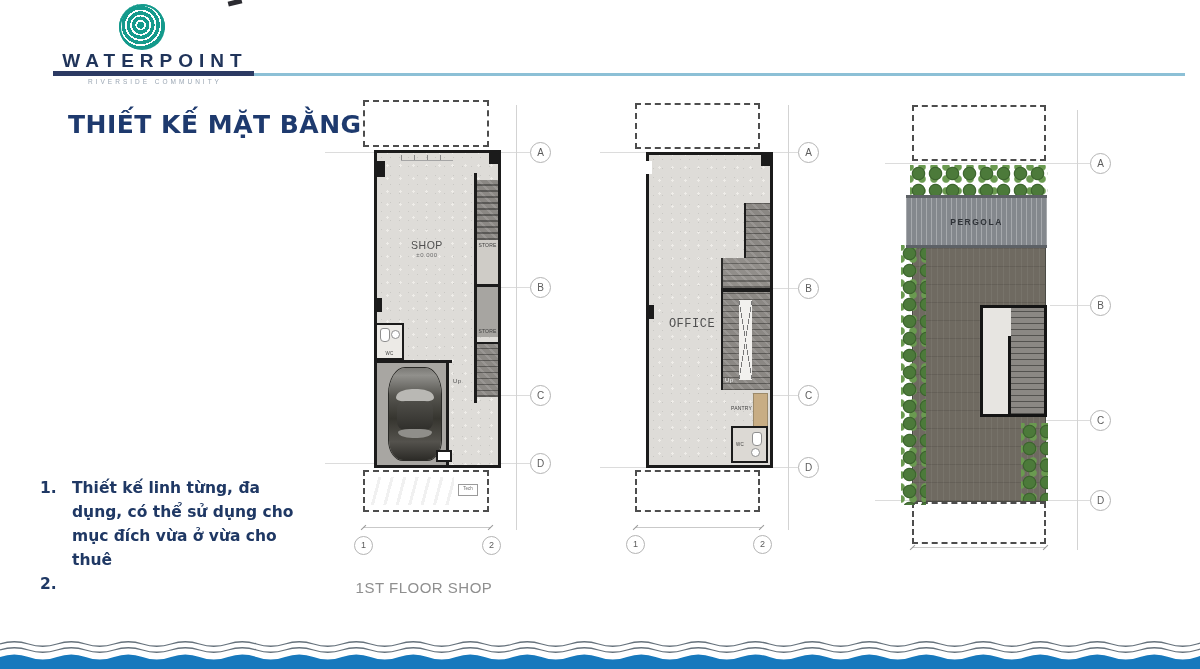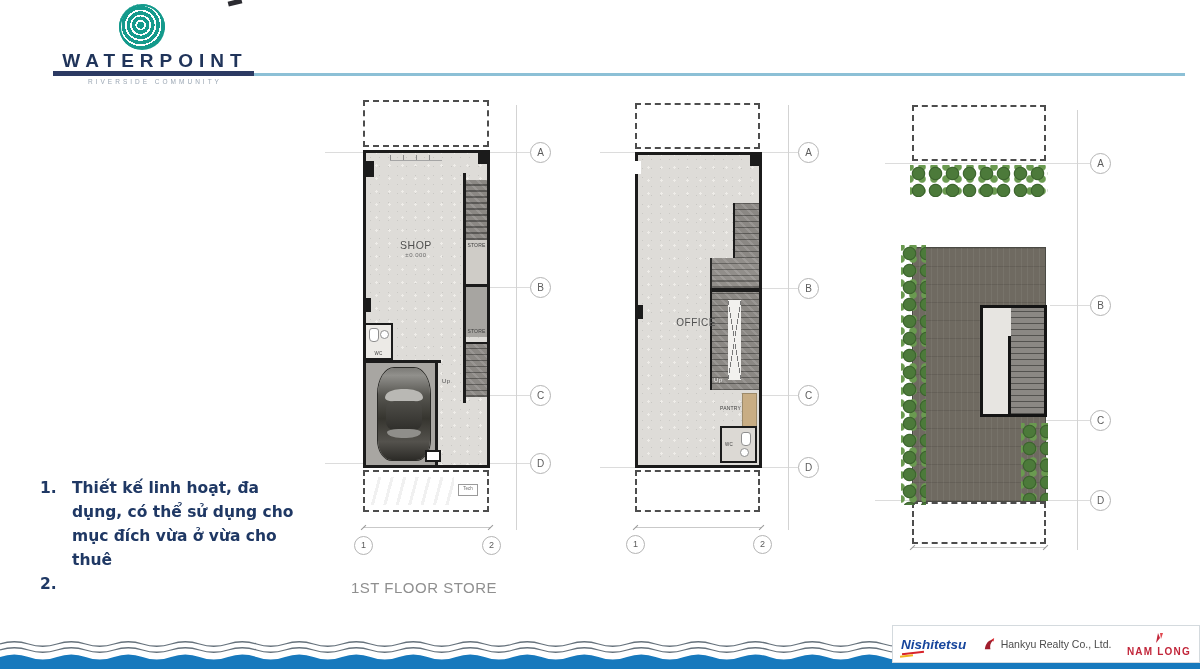--- a/index.html
+++ b/index.html
@@ -36,21 +36,21 @@
   .dim-h::before{left:-3px;transform:rotate(-45deg);}
   .dim-h::after{right:-3px;transform:rotate(-45deg);}
   .dashed-rect{position:absolute;border:2px dashed #4d4d4d;z-index:1;}
   .gcirc{position:absolute;width:19px;height:19px;border-radius:50%;border:1px solid #b4b4b4;
     color:#5c5c5c;font-size:10px;line-height:19px;text-align:center;background:rgba(255,255,255,.7);z-index:2;}
   .ccirc{position:absolute;width:17px;height:17px;border-radius:50%;border:1px solid #b4b4b4;
     color:#5c5c5c;font-size:9px;line-height:17px;text-align:center;background:rgba(255,255,255,.7);z-index:2;}
   .bldg{position:absolute;border:3px solid #1b1b1b;box-sizing:border-box;z-index:1;
     background-color:#dedcd8;
     background-image:radial-gradient(#c9c8c4 .8px,transparent 1px),radial-gradient(#efede9 1px,transparent 1.2px);
-    background-size:9px 9px,13px 13px;background-position:0 0,4px 6px;}
+    background-size:9px 9px,13px 13px;background-position:0 0,4px 6px;margin-left:11px;}
   .post{position:absolute;background:#1b1b1b;}
   .hatch{position:absolute;background-color:#8b8884;
     background-image:repeating-linear-gradient(0deg,rgba(0,0,0,.35) 0 1.5px,transparent 1.5px 6px),
                      repeating-linear-gradient(45deg,rgba(255,255,255,.12) 0 2px,transparent 2px 7px);}
   .room-label{position:absolute;color:#4f4f4f;letter-spacing:.5px;}
   .tiny{font-size:5px;color:#3e3e3e;letter-spacing:.2px;}
   .toilet{position:absolute;width:8px;height:12px;background:#fff;border:1px solid #8f8f8f;border-radius:3px 3px 4px 4px;}
   .sink{position:absolute;width:7px;height:7px;background:#fff;border:1px solid #8f8f8f;border-radius:50%;}
   .plan-label{position:absolute;top:579px;width:200px;text-align:center;font-size:15px;color:#8f8f8f;letter-spacing:.5px;}
 
@@ -107,25 +107,26 @@
 <body>
 
 <div class="slide">
 
   <div class="logo-ripple"></div>
   <div class="brand">WATERPOINT</div>
   <div class="brand-bar"></div>
   <div class="brand-sub">RIVERSIDE COMMUNITY</div>
   <div class="header-rule"></div>
   <div class="top-mark"></div>
+  <div class="page-title">THIẾT KẾ MẶT BẰNG</div>
 
   <div class="notes">
     <div class="note">
       <div class="num">1.</div>
-      <div class="txt">Thiết kế linh hoạt, đa dụng, có thể sử dụng cho mục đích vừa ở vừa cho thuê</div>
+      <div class="txt">Thiết kế linh từng, đa dụng, có thể sử dụng cho mục đích vừa ở vừa cho thuê</div>
     </div>
     <div class="note">
       <div class="num">2.</div>
     </div>
   </div>
 
   <div class="plan" style="left:340px;top:95px;width:235px;height:480px;">
     <div class="grid-h" style="left:-15px;top:57px;width:205px;"></div>
     <div class="grid-h" style="left:130px;top:192px;width:60px;"></div>
     <div class="grid-h" style="left:130px;top:300px;width:60px;"></div>
@@ -181,21 +182,21 @@
       <div class="tech-box" style="left:93px;top:12px;width:18px;height:10px;">Tech</div>
     </div>
 
     <div class="gcirc" style="left:190px;top:47px;">A</div>
     <div class="gcirc" style="left:190px;top:182px;">B</div>
     <div class="gcirc" style="left:190px;top:290px;">C</div>
     <div class="gcirc" style="left:190px;top:358px;">D</div>
     <div class="ccirc" style="left:14px;top:441px;">1</div>
     <div class="ccirc" style="left:142px;top:441px;">2</div>
   </div>
-  <div class="plan-label" style="left:324px;">1ST FLOOR STORE</div>
+  <div class="plan-label" style="left:324px;">1ST FLOOR SHOP</div>
 
   <div class="plan" style="left:612px;top:95px;width:235px;height:480px;">
     <div class="grid-h" style="left:-12px;top:57px;width:198px;"></div>
     <div class="grid-h" style="left:140px;top:193px;width:46px;"></div>
     <div class="grid-h" style="left:140px;top:300px;width:46px;"></div>
     <div class="grid-h" style="left:-12px;top:372px;width:198px;"></div>
     <div class="dim-v" style="left:176px;top:10px;height:425px;"></div>
     <div class="dim-h" style="left:23px;top:432px;width:127px;"></div>
 
     <div class="dashed-rect" style="left:23px;top:8px;width:121px;height:42px;"></div>
@@ -205,21 +206,21 @@
       <div class="post" style="left:-1px;top:150px;width:6px;height:14px;"></div>
       <div class="post" style="left:112px;top:-1px;width:9px;height:12px;"></div>
 
       <div class="hatch" style="left:95px;top:48px;width:26px;height:55px;border-left:2px solid #1b1b1b;box-sizing:border-box;"></div>
       <div class="hatch" style="left:72px;top:103px;width:49px;height:30px;border-left:2px solid #1b1b1b;box-sizing:border-box;opacity:.92;"></div>
       <div class="post" style="left:72px;top:133px;width:49px;height:4px;"></div>
       <div class="hatch" style="left:72px;top:137px;width:49px;height:98px;border-left:2px solid #1b1b1b;box-sizing:border-box;"></div>
       <div class="xrun" style="left:90px;top:145px;width:13px;height:80px;"></div>
       <div class="room-label" style="left:76px;top:222px;font-size:6px;color:#f0f0f0;">Up</div>
 
-      <div class="room-label" style="left:8px;top:162px;width:70px;text-align:right;font-size:10px;">OFFICE</div>
+      <div class="room-label" style="left:8px;top:162px;width:70px;text-align:center;font-size:12px;font-family:Liberation Mono, monospace;">OFFICE</div>
 
       <div class="tiny" style="position:absolute;left:82px;top:250px;">PANTRY</div>
       <div style="position:absolute;left:104px;top:238px;width:15px;height:34px;background:#c8ad84;border:1px solid #9c8a6a;box-sizing:border-box;"></div>
       <div style="position:absolute;left:82px;top:271px;width:37px;height:37px;background:#dcd9d4;border:2px solid #1b1b1b;box-sizing:border-box;">
         <div class="toilet" style="right:4px;top:4px;left:auto;"></div>
         <div class="sink" style="right:6px;bottom:4px;left:auto;top:auto;"></div>
         <div class="tiny" style="position:absolute;left:3px;top:14px;font-size:4.5px;">WC</div>
       </div>
     </div>
 
@@ -238,20 +239,21 @@
     <div class="grid-h" style="left:165px;top:210px;width:40px;"></div>
     <div class="grid-h" style="left:140px;top:325px;width:65px;"></div>
     <div class="grid-h" style="left:-10px;top:405px;width:215px;"></div>
     <div class="dim-v" style="left:192px;top:15px;height:440px;"></div>
     <div class="dim-h" style="left:27px;top:452px;width:134px;"></div>
 
     <div class="dashed-rect" style="left:27px;top:10px;width:130px;height:52px;"></div>
 
     <div class="deck" style="left:27px;top:152px;width:134px;height:255px;"></div>
     <div class="hedge" style="left:25px;top:70px;width:138px;height:32px;"></div>
+    <div class="pergola" style="left:21px;top:100px;width:141px;height:53px;line-height:49px;">PERGOLA</div>
     <div class="hedge" style="left:16px;top:150px;width:25px;height:260px;"></div>
     <div class="hedge" style="left:136px;top:328px;width:27px;height:78px;"></div>
 
     <div class="stair-room" style="left:95px;top:210px;width:67px;height:112px;">
       <div class="hatch" style="left:28px;top:0;width:33px;height:106px;background-image:repeating-linear-gradient(0deg,rgba(0,0,0,.4) 0 1.5px,transparent 1.5px 6px);"></div>
       <div class="post" style="left:25px;top:28px;width:3px;height:78px;background:#141414;"></div>
     </div>
 
     <div class="dashed-rect" style="left:27px;top:407px;width:130px;height:38px;"></div>
 
@@ -260,35 +262,14 @@
     <div class="gcirc" style="left:205px;top:315px;">C</div>
     <div class="gcirc" style="left:205px;top:395px;">D</div>
   </div>
 
   <svg class="waves" viewBox="0 0 1200 35" preserveAspectRatio="none">
     <path id="wave-line-1" fill="none" stroke="#66727c" stroke-width="1.3" d="M0 10 q 14.25 -4.5 28.5 0 q 14.25 4.5 28.5 0 q 14.25 -4.5 28.5 0 q 14.25 4.5 28.5 0 q 14.25 -4.5 28.5 0 q 14.25 4.5 28.5 0 q 14.25 -4.5 28.5 0 q 14.25 4.5 28.5 0 q 14.25 -4.5 28.5 0 q 14.25 4.5 28.5 0 q 14.25 -4.5 28.5 0 q 14.25 4.5 28.5 0 q 14.25 -4.5 28.5 0 q 14.25 4.5 28.5 0 q 14.25 -4.5 28.5 0 q 14.25 4.5 28.5 0 q 14.25 -4.5 28.5 0 q 14.25 4.5 28.5 0 q 14.25 -4.5 28.5 0 q 14.25 4.5 28.5 0 q 14.25 -4.5 28.5 0 q 14.25 4.5 28.5 0 q 14.25 -4.5 28.5 0 q 14.25 4.5 28.5 0 q 14.25 -4.5 28.5 0 q 14.25 4.5 28.5 0 q 14.25 -4.5 28.5 0 q 14.25 4.5 28.5 0 q 14.25 -4.5 28.5 0 q 14.25 4.5 28.5 0 q 14.25 -4.5 28.5 0 q 14.25 4.5 28.5 0 q 14.25 -4.5 28.5 0 q 14.25 4.5 28.5 0 q 14.25 -4.5 28.5 0 q 14.25 4.5 28.5 0 q 14.25 -4.5 28.5 0 q 14.25 4.5 28.5 0 q 14.25 -4.5 28.5 0 q 14.25 4.5 28.5 0 q 14.25 -4.5 28.5 0 q 14.25 4.5 28.5 0 q 14.25 -4.5 28.5 0 q 14.25 4.5 28.5 0"></path>
     <path id="wave-line-2" fill="none" stroke="#66727c" stroke-width="1.3" d="M0 16 q 14.25 -4.5 28.5 0 q 14.25 4.5 28.5 0 q 14.25 -4.5 28.5 0 q 14.25 4.5 28.5 0 q 14.25 -4.5 28.5 0 q 14.25 4.5 28.5 0 q 14.25 -4.5 28.5 0 q 14.25 4.5 28.5 0 q 14.25 -4.5 28.5 0 q 14.25 4.5 28.5 0 q 14.25 -4.5 28.5 0 q 14.25 4.5 28.5 0 q 14.25 -4.5 28.5 0 q 14.25 4.5 28.5 0 q 14.25 -4.5 28.5 0 q 14.25 4.5 28.5 0 q 14.25 -4.5 28.5 0 q 14.25 4.5 28.5 0 q 14.25 -4.5 28.5 0 q 14.25 4.5 28.5 0 q 14.25 -4.5 28.5 0 q 14.25 4.5 28.5 0 q 14.25 -4.5 28.5 0 q 14.25 4.5 28.5 0 q 14.25 -4.5 28.5 0 q 14.25 4.5 28.5 0 q 14.25 -4.5 28.5 0 q 14.25 4.5 28.5 0 q 14.25 -4.5 28.5 0 q 14.25 4.5 28.5 0 q 14.25 -4.5 28.5 0 q 14.25 4.5 28.5 0 q 14.25 -4.5 28.5 0 q 14.25 4.5 28.5 0 q 14.25 -4.5 28.5 0 q 14.25 4.5 28.5 0 q 14.25 -4.5 28.5 0 q 14.25 4.5 28.5 0 q 14.25 -4.5 28.5 0 q 14.25 4.5 28.5 0 q 14.25 -4.5 28.5 0 q 14.25 4.5 28.5 0 q 14.25 -4.5 28.5 0 q 14.25 4.5 28.5 0"></path>
     <path id="wave-fill" fill="#1779bd" d="M0 23 q 14.25 -5 28.5 0 q 14.25 5 28.5 0 q 14.25 -5 28.5 0 q 14.25 5 28.5 0 q 14.25 -5 28.5 0 q 14.25 5 28.5 0 q 14.25 -5 28.5 0 q 14.25 5 28.5 0 q 14.25 -5 28.5 0 q 14.25 5 28.5 0 q 14.25 -5 28.5 0 q 14.25 5 28.5 0 q 14.25 -5 28.5 0 q 14.25 5 28.5 0 q 14.25 -5 28.5 0 q 14.25 5 28.5 0 q 14.25 -5 28.5 0 q 14.25 5 28.5 0 q 14.25 -5 28.5 0 q 14.25 5 28.5 0 q 14.25 -5 28.5 0 q 14.25 5 28.5 0 q 14.25 -5 28.5 0 q 14.25 5 28.5 0 q 14.25 -5 28.5 0 q 14.25 5 28.5 0 q 14.25 -5 28.5 0 q 14.25 5 28.5 0 q 14.25 -5 28.5 0 q 14.25 5 28.5 0 q 14.25 -5 28.5 0 q 14.25 5 28.5 0 q 14.25 -5 28.5 0 q 14.25 5 28.5 0 q 14.25 -5 28.5 0 q 14.25 5 28.5 0 q 14.25 -5 28.5 0 q 14.25 5 28.5 0 q 14.25 -5 28.5 0 q 14.25 5 28.5 0 q 14.25 -5 28.5 0 q 14.25 5 28.5 0 q 14.25 -5 28.5 0 q 14.25 5 28.5 0 L 1200 35 L 0 35 Z"></path>
   </svg>
 
-  <div class="logos">
-    <div class="nishi">
-      <span>Nishitetsu</span>
-      <div class="sw1"></div>
-      <div class="sw2"></div>
-    </div>
-    <div class="hankyu">
-      <svg width="15" height="15" viewBox="0 0 16 16">
-        <path d="M3 13 C4 6 8 2 13 3 C10 5 8 8 9 13 Z" fill="#a01e2d"></path>
-        <path d="M10 3 l3 -2 l-1 4 z" fill="#d8232a"></path>
-      </svg>
-      <span>Hankyu Realty Co., Ltd.</span>
-    </div>
-    <div class="namlong">
-      <svg width="14" height="14" viewBox="0 0 14 14">
-        <path d="M4 12 L6 2 L8 7 Z" fill="#c2263a"></path>
-        <path d="M8 2 L11 2 L9 8 Z" fill="#e0474f"></path>
-      </svg>
-      <span>NAM LONG</span>
-    </div>
-  </div>
 
 </div>
 
 </body></html>

